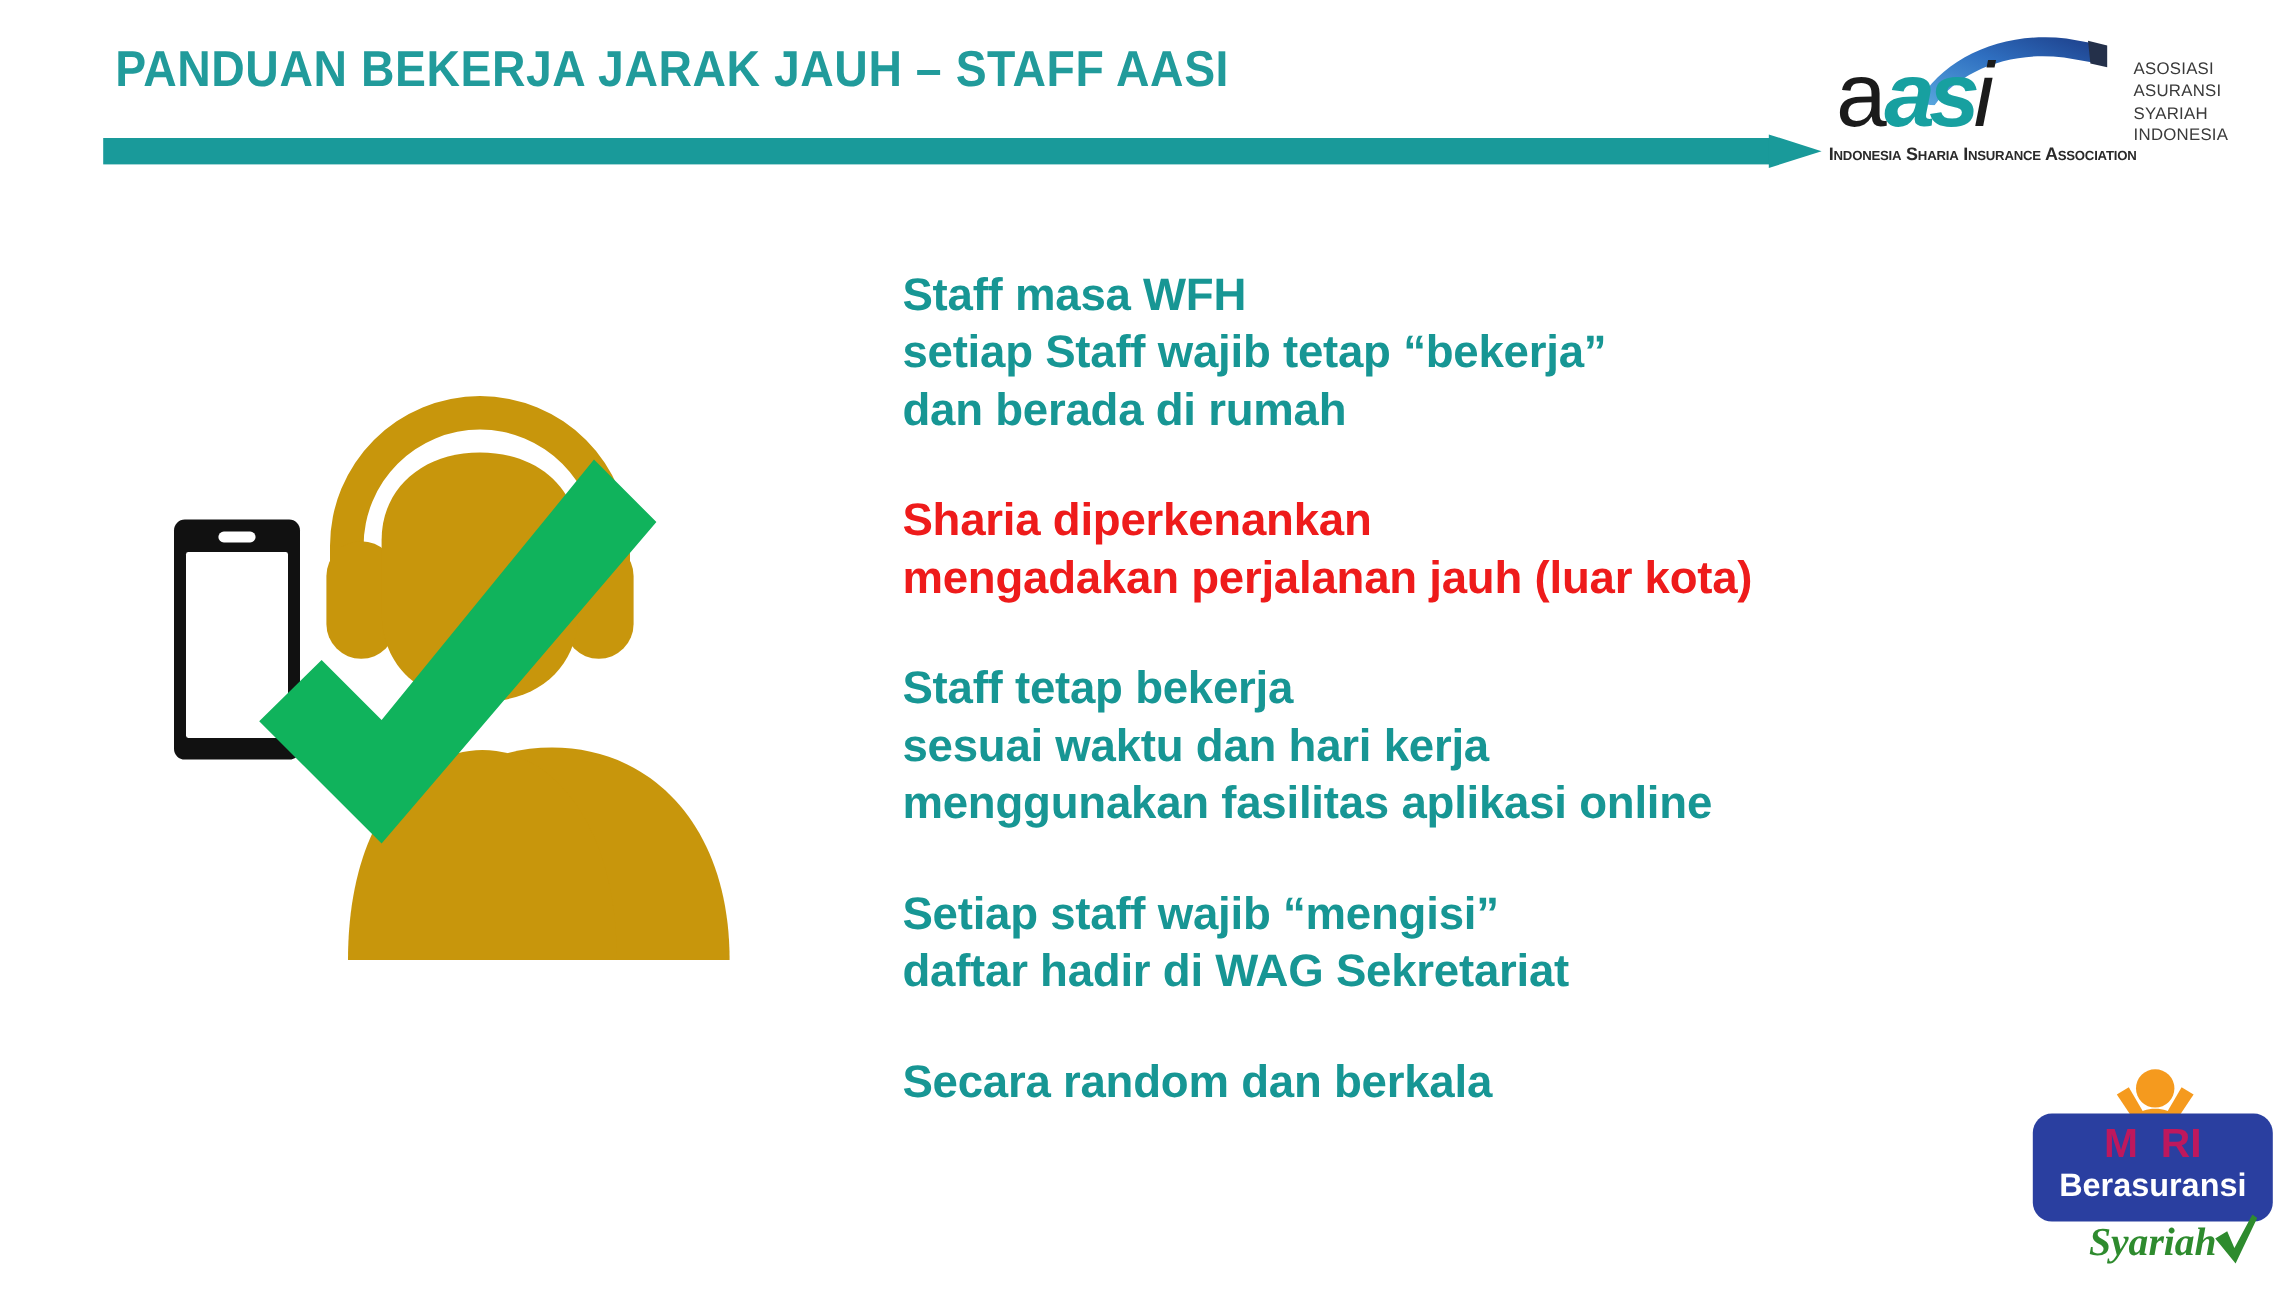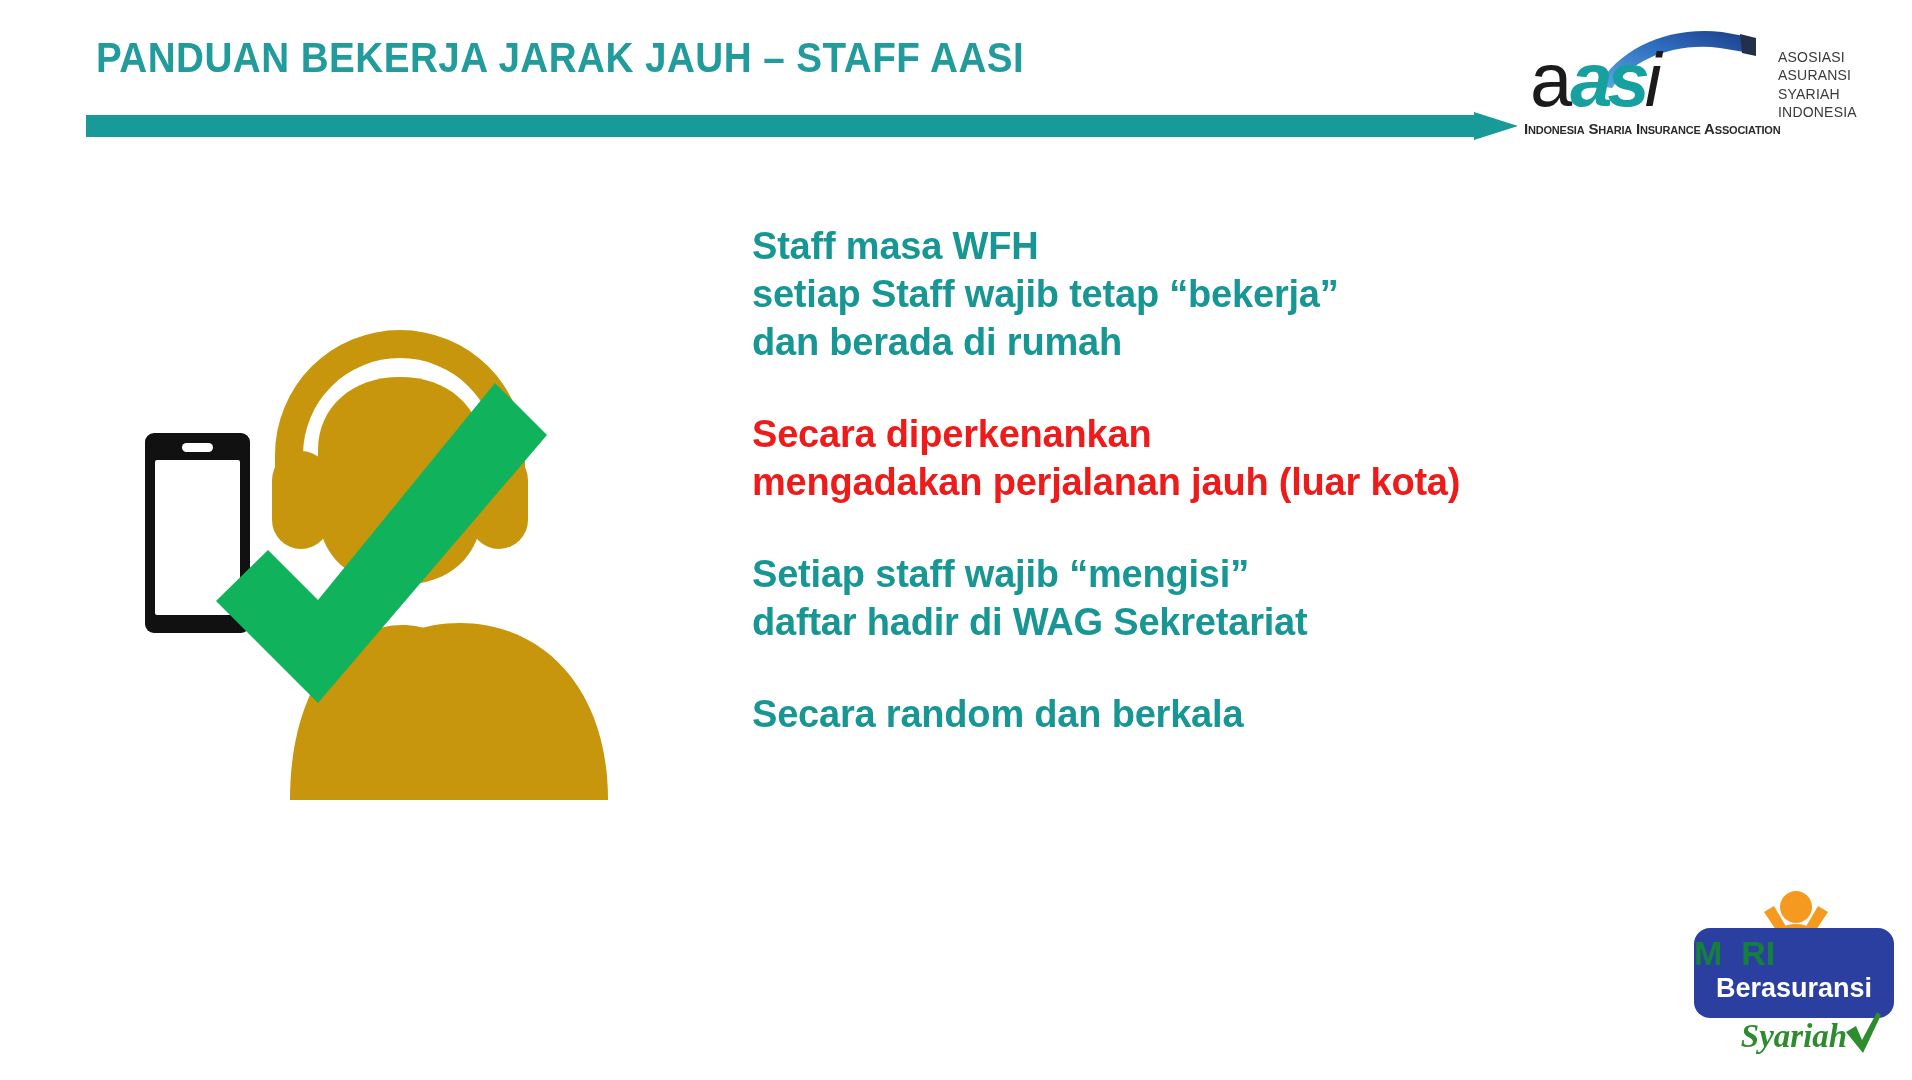--- a/index.html
+++ b/index.html
@@ -173,25 +173,25 @@
     width: 200px;
     height: 90px;
     background: #2a3fa0;
     border-radius: 16px;
   }
   .mari-word1 {
     position: absolute;
     left: 0;
     top: 46px;
     width: 200px;
-    text-align: left;
+    text-align: center;
     font-family: "Liberation Sans", sans-serif;
     font-weight: bold;
     font-size: 34px;
-    color: #15803d;
+    color: #be185d;
     letter-spacing: 0px;
     line-height: 1;
   }
   .mari-word1 .gap { color: transparent; }
   .mari-word2 {
     position: absolute;
     left: 0;
     top: 85px;
     width: 200px;
     text-align: center;
@@ -292,24 +292,29 @@
 
 <div class="body-copy">
 
   <div class="para">
     <div class="line teal">Staff masa WFH</div>
     <div class="line teal">setiap Staff wajib tetap “bekerja”</div>
     <div class="line teal">dan berada di rumah</div>
   </div>
 
   <div class="para">
-    <div class="line red">Secara diperkenankan</div>
+    <div class="line red">Sharia diperkenankan</div>
     <div class="line red">mengadakan perjalanan jauh (luar kota)</div>
   </div>
 
+  <div class="para">
+    <div class="line teal">Staff tetap bekerja</div>
+    <div class="line teal">sesuai waktu dan hari kerja</div>
+    <div class="line teal">menggunakan fasilitas aplikasi online</div>
+  </div>
 
   <div class="para">
     <div class="line teal">Setiap staff wajib “mengisi”</div>
     <div class="line teal">daftar hadir di WAG Sekretariat</div>
   </div>
 
   <div class="para">
     <div class="line teal">Secara random dan berkala</div>
   </div>
 

